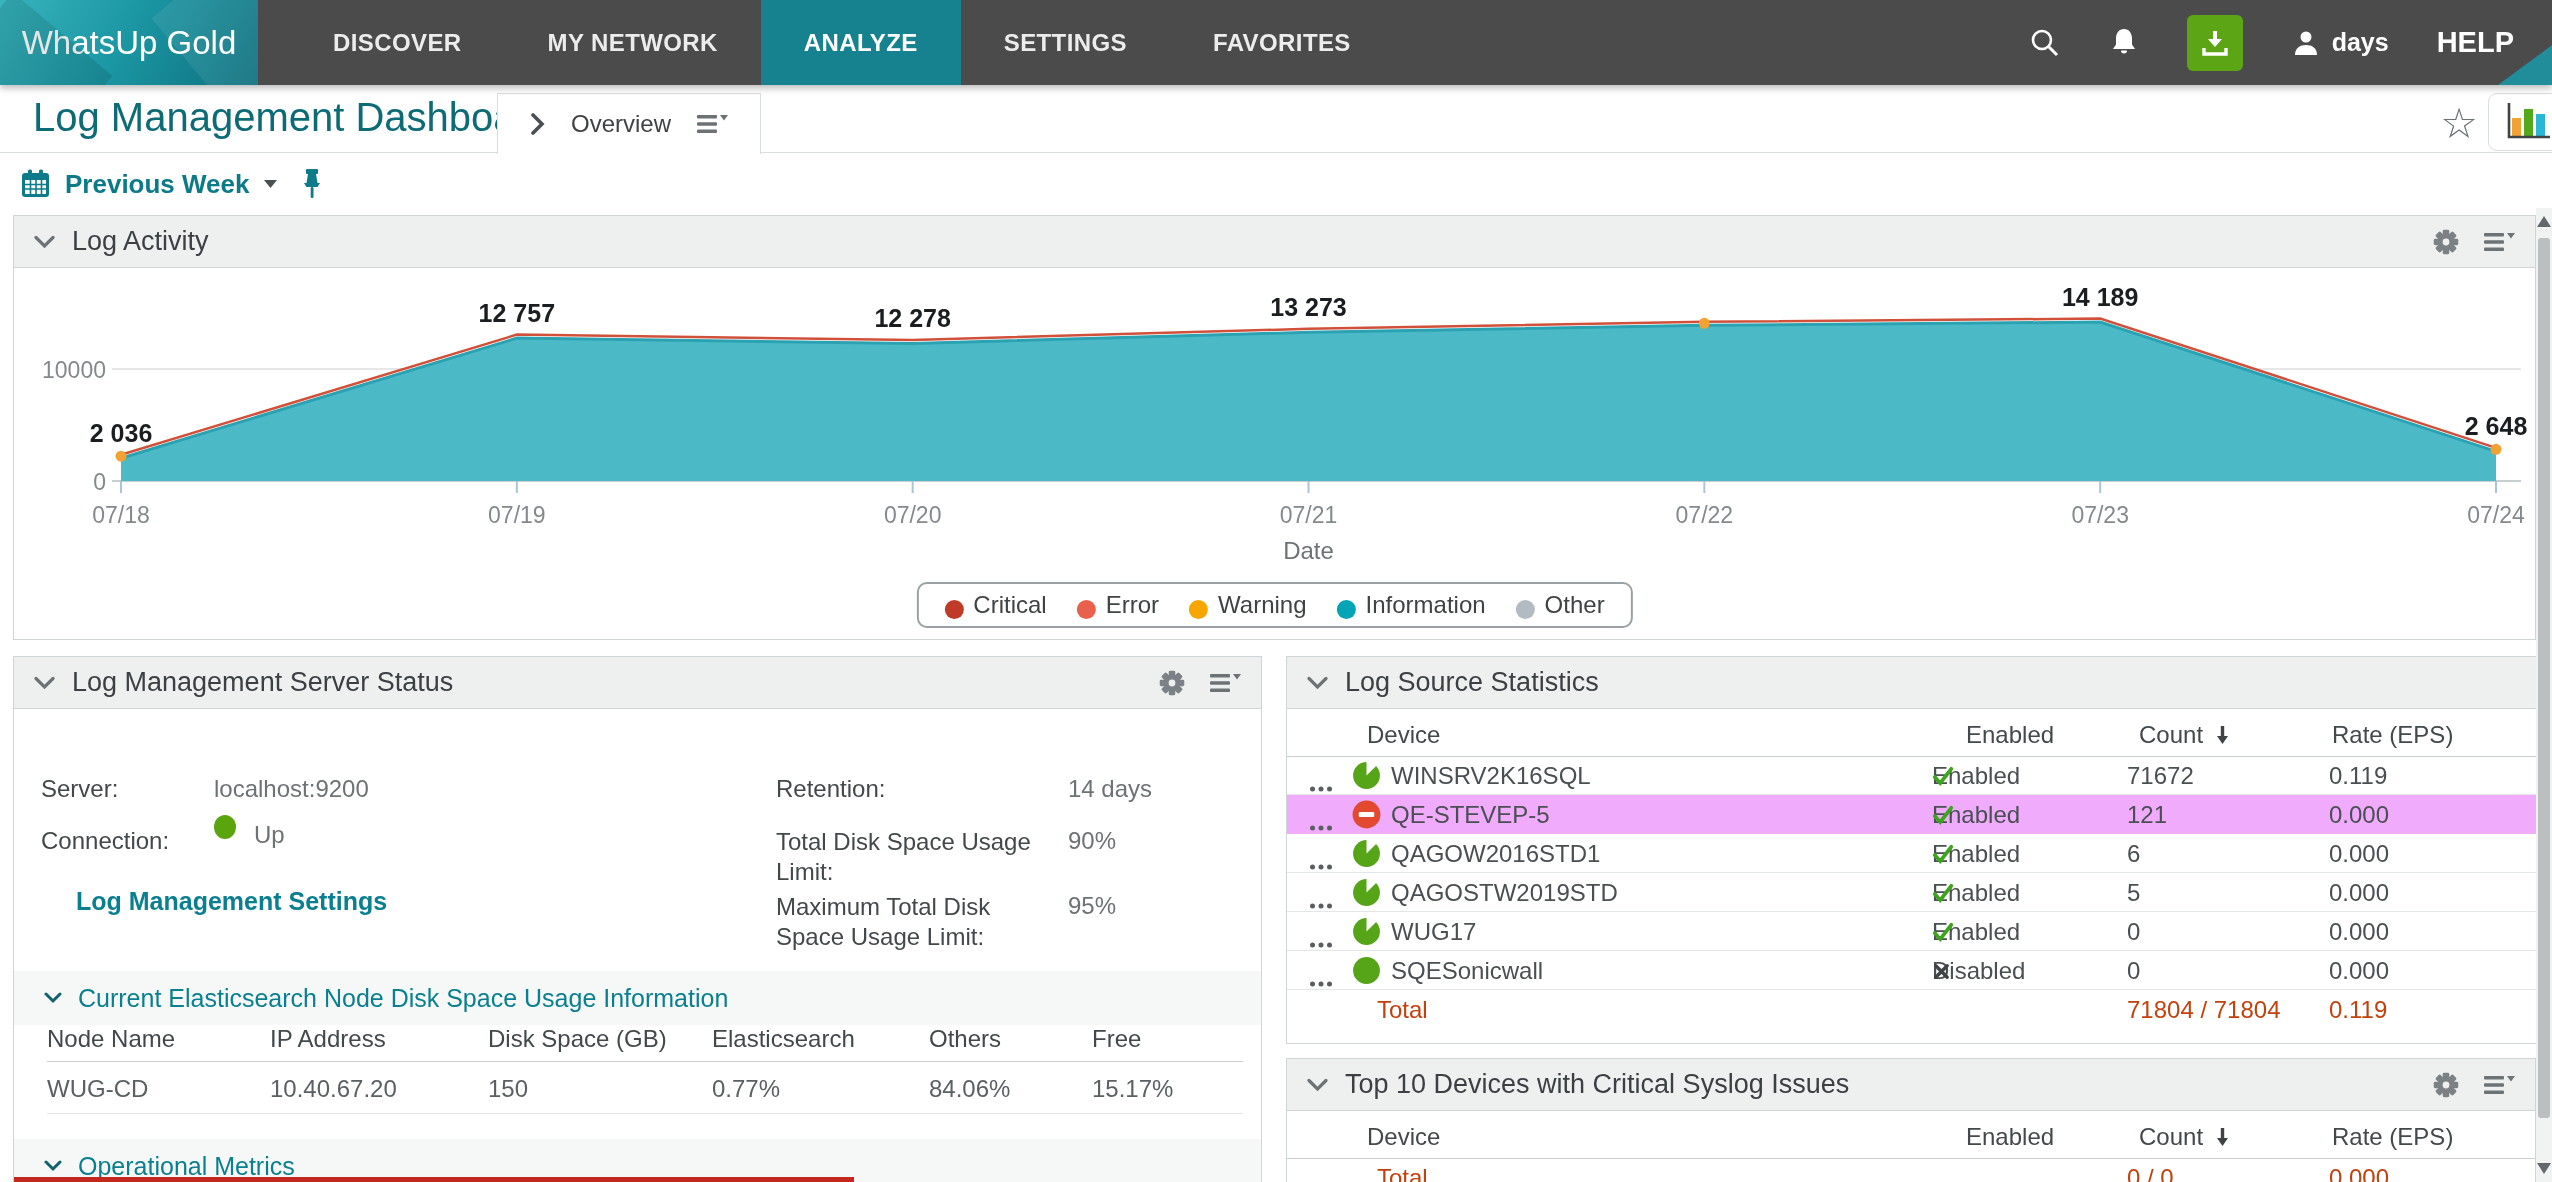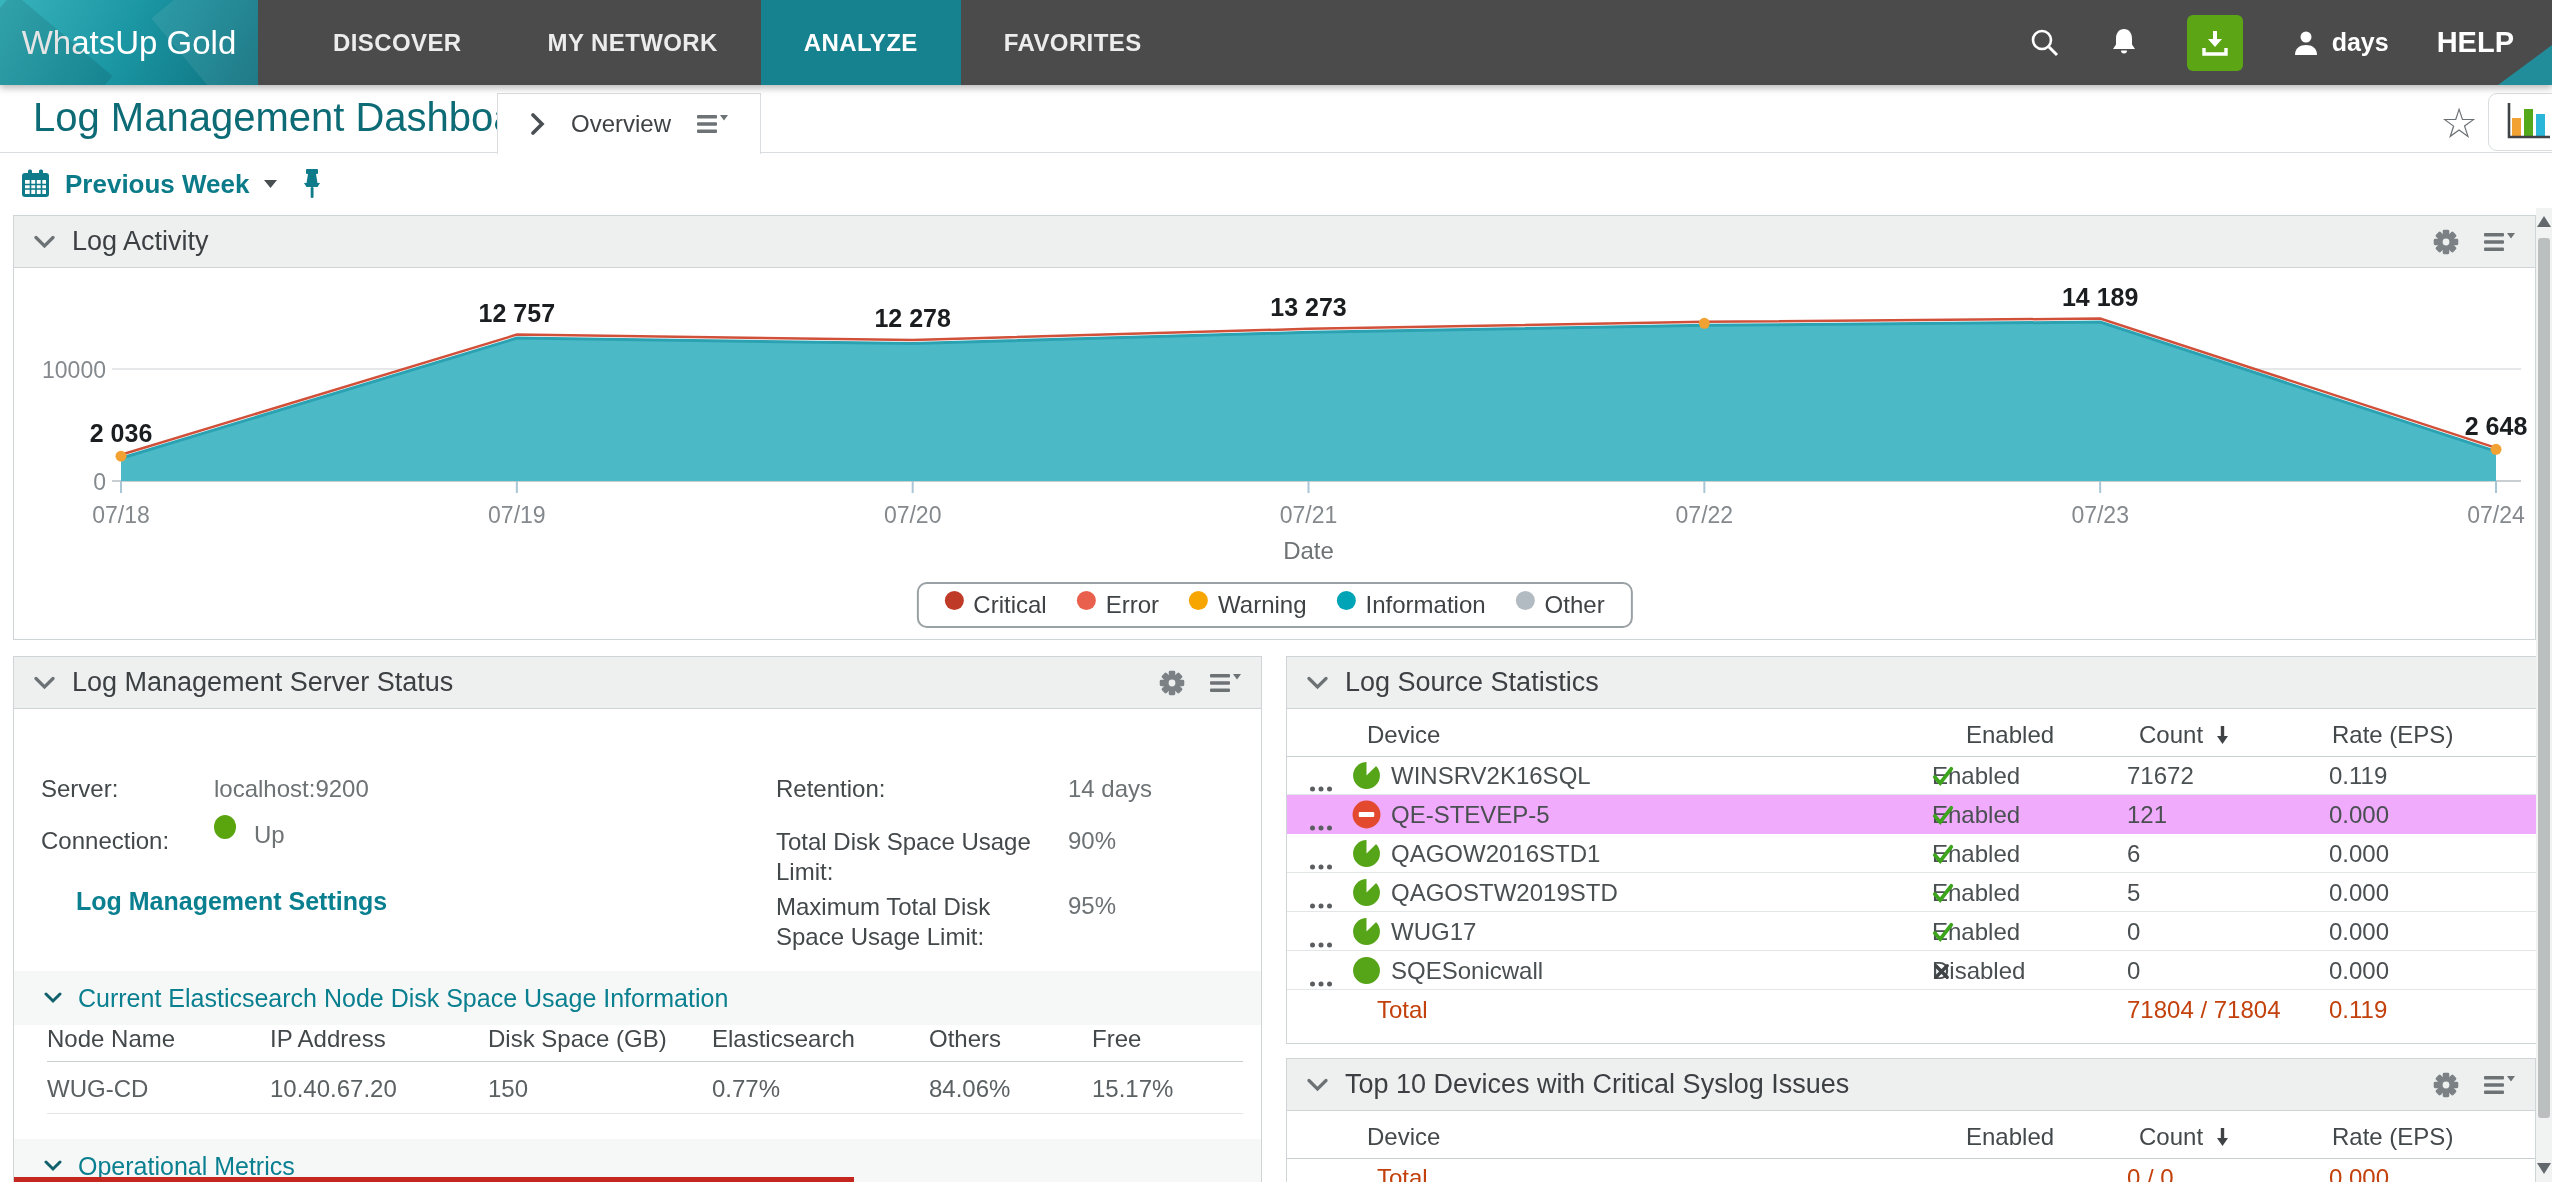--- a/index.html
+++ b/index.html
@@ -43,21 +43,21 @@
   #panel-top10{left:1286px;top:1058px;width:1250px;height:124px;border-bottom:none}
   .panel-body{position:relative}
 
   
   .chart-body{height:372px}
   #chart-svg{display:block}
   .tick{font-size:23px;fill:#84898d}
   .dlabel{font-size:25px;font-weight:600;fill:#1b1e20}
   .axis-label{font-size:24px;fill:#6d7275}
   .legend{position:absolute;left:50%;transform:translateX(-50%);bottom:12px;display:inline-flex;align-items:center;gap:30px;border:2px solid #9aa1a5;border-radius:10px;padding:7px 26px;font-size:24px;color:#3f4345;background:#fff}
-  .legend-item{display:inline-flex;align-items:flex-start;gap:10px}
+  .legend-item{display:inline-flex;align-items:flex-end;gap:10px}
   .legend-dot{width:19px;height:19px;border-radius:50%;display:inline-block}
 
   
   .ss-label{position:absolute;font-size:24px;color:#43484b}
   .ss-value{position:absolute;font-size:24px;color:#6d7275}
   .ss-link{position:absolute;font-size:25px;font-weight:700;color:#0a7f8f;cursor:pointer}
   .status-dot{position:absolute;width:22px;height:24px;border-radius:50%;background:#5aa40e}
   .sec-band{position:absolute;left:0;right:0;height:54px;background:#f6f8f8;display:flex;align-items:center;gap:16px;padding-left:30px}
   .sec-title{font-size:25px;color:#0a7f8f}
   .t-head{position:absolute;font-size:24px;color:#43484b}
@@ -91,20 +91,21 @@
 </style>
 </head>
 <body>
 
 <nav class="topnav">
   <div class="brand">WhatsUp Gold</div>
   <div class="nav-items">
       <div class="nav-item">DISCOVER</div>
       <div class="nav-item">MY NETWORK</div>
       <div class="nav-item active" style="background: rgb(22, 129, 143);">ANALYZE</div>
+      <div class="nav-item">SETTINGS</div>
       <div class="nav-item">FAVORITES</div>
     </div>
   <div class="nav-right">
     <span class="nav-icon">
       <svg width="32" height="32" viewBox="0 0 32 32">
           <circle cx="13" cy="13" r="9" stroke="#fff" stroke-width="2.6" fill="none"></circle>
           <line x1="20" y1="20" x2="28" y2="28" stroke="#fff" stroke-width="3"></line>
         </svg>
     </span>
     <span class="nav-icon">

